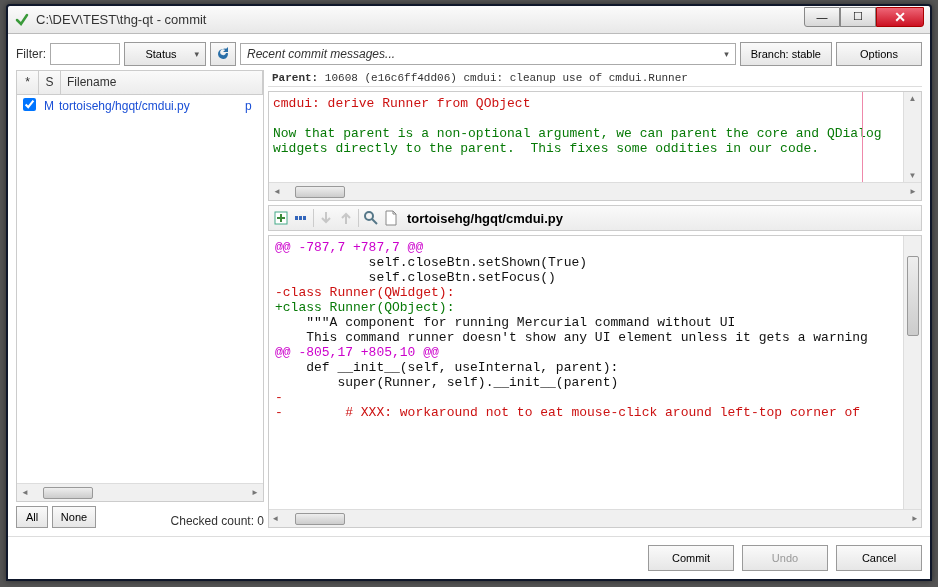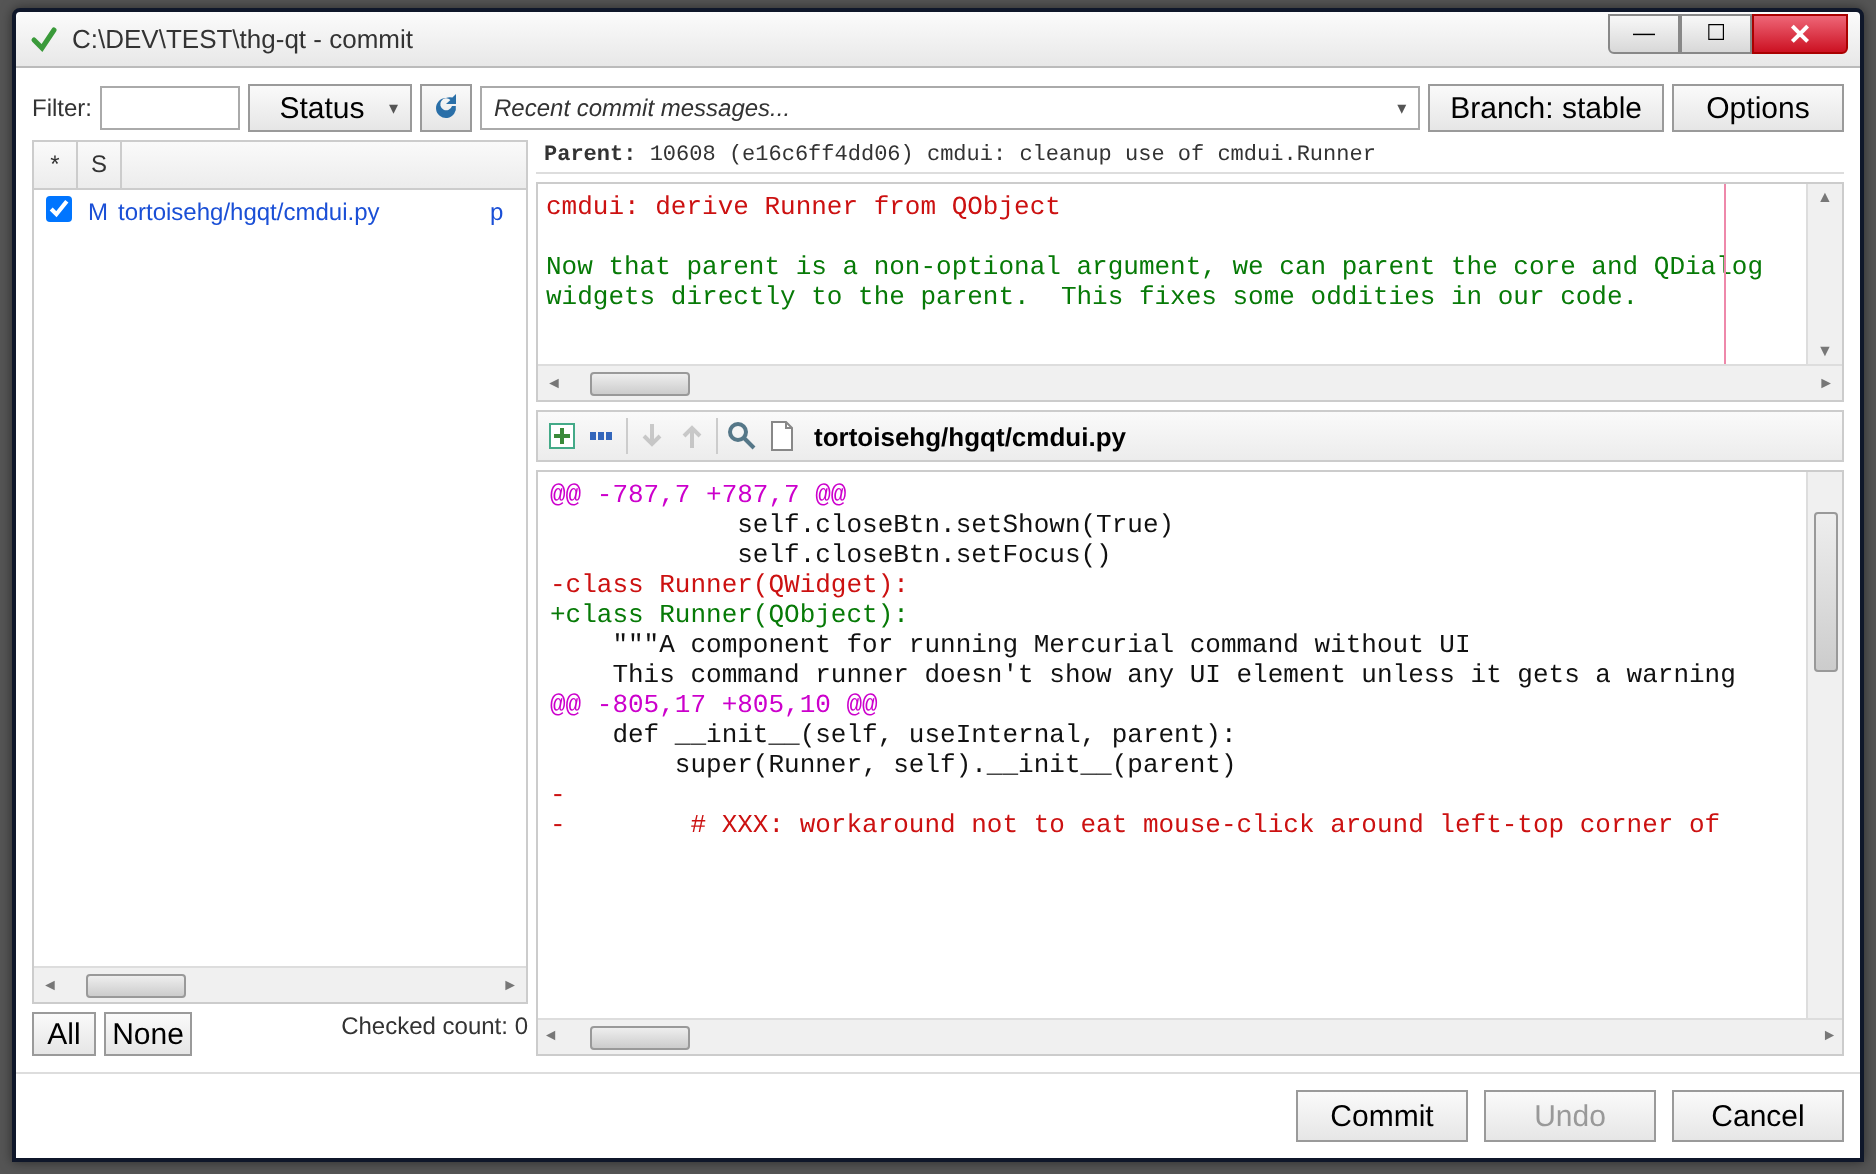--- a/index.html
+++ b/index.html
@@ -9,21 +9,21 @@
 .titlebar .icon { width: 16px; height: 16px; margin-right: 6px; }
 .titlebar .title { flex: 1; color: #333; font-size: 13px; }
 .winbtns { display: flex; gap: 0; margin-top: -6px; }
 .winbtn { width: 36px; height: 20px; border: 1px solid #888; background: linear-gradient(#f8f8f8,#d8d8d8); display: flex; align-items: center; justify-content: center; font-size: 11px; }
 .winbtn.min { border-radius: 0 0 0 3px; }
 .winbtn.close { width: 48px; background: linear-gradient(#e67,#c12); color: #fff; border-color: #a00; border-radius: 0 0 3px 0; font-size: 14px; font-weight: bold; }
 .content { flex: 1; padding: 8px; display: flex; flex-direction: column; gap: 4px; min-height: 0; }
 .toprow { display: flex; gap: 4px; align-items: center; }
 .label { color: #333; }
 .input { border: 1px solid #aaa; padding: 2px 4px; height: 22px; background: #fff; }
-.btn { background: linear-gradient(#fafafa,#e6e6e6); border: 1px solid #9a9a9a; padding: 2px 10px; height: 24px; display: inline-flex; align-items: center; justify-content: center; cursor: pointer; font-size: 15px; }
+.btn { background: linear-gradient(#fafafa,#e6e6e6); border: 1px solid #9a9a9a; padding: 2px 10px; height: 24px; display: inline-flex; align-items: center; justify-content: center; cursor: pointer; font-size: 11px; }
 .btn.drop { padding-right: 18px; position: relative; }
 .btn.drop::after { content: "▾"; position: absolute; right: 6px; font-size: 9px; color: #555; }
 .iconbtn { width: 26px; height: 24px; background: linear-gradient(#fafafa,#e6e6e6); border: 1px solid #9a9a9a; display: inline-flex; align-items: center; justify-content: center; cursor: pointer; }
 .select { border: 1px solid #aaa; background: #fff; height: 22px; padding: 0 18px 0 6px; flex: 1; position: relative; display: flex; align-items: center; font-style: italic; color: #333; }
 .select::after { content: "▾"; position: absolute; right: 6px; font-size: 9px; color: #555; font-style: normal; }
 .mainrow { flex: 1; display: flex; gap: 4px; min-height: 0; }
 .leftpanel { width: 248px; display: flex; flex-direction: column; border: 1px solid #ccc; }
 .filehdr { display: flex; background: linear-gradient(#fafafa,#ececec); border-bottom: 1px solid #ccc; height: 24px; }
 .filehdr .col { border-right: 1px solid #ccc; padding: 4px 6px; color: #333; }
 .filehdr .c1 { width: 22px; text-align: center; }
@@ -32,21 +32,21 @@
 .filelist { flex: 1; background: #fff; overflow: hidden; }
 .filerow { display: flex; align-items: center; height: 22px; padding: 0 2px; background: #fff; }
 .filerow .c1 { width: 20px; text-align: center; }
 .filerow .c2 { width: 20px; color: #1a4fd6; text-align: center; }
 .filerow .c3 { flex: 1; color: #1a4fd6; overflow: hidden; white-space: nowrap; }
 .filerow .c4 { width: 16px; color: #1a4fd6; }
 .hscroll { height: 18px; background: #f0f0f0; border-top: 1px solid #ddd; display: flex; align-items: center; padding: 0 18px; position: relative; }
 .hscroll::before { content: "◄"; position: absolute; left: 4px; font-size: 8px; color: #777; }
 .hscroll::after { content: "►"; position: absolute; right: 4px; font-size: 8px; color: #777; }
 .hscroll .thumb { width: 50px; height: 12px; background: linear-gradient(#eee,#ccc); border: 1px solid #999; border-radius: 2px; margin-left: 8px; }
-.leftfoot { display: flex; gap: 4px; align-items: flex-start; padding-top: 4px; }
+.leftfoot { display: flex; gap: 4px; align-items: flex-end; padding-top: 4px; }
 .leftfoot .count { margin-left: auto; color: #333; }
 .rightpanel { flex: 1; display: flex; flex-direction: column; min-width: 0; gap: 4px; }
 .parentline { font-family: "Courier New", monospace; font-size: 11px; padding: 2px 4px; color: #333; border-bottom: 1px solid #ddd; }
 .parentline b { font-weight: bold; }
 .commitmsg { border: 1px solid #ccc; height: 110px; display: flex; flex-direction: column; position: relative; }
 .commitmsg .text { flex: 1; padding: 4px; font-family: "Courier New", monospace; font-size: 13px; white-space: pre-wrap; background: #fff; overflow: hidden; }
 .commitmsg .text .line1 { color: #c11; }
 .commitmsg .text .rest { color: #077a07; }
 .commitmsg .ruler { position: absolute; top: 0; bottom: 18px; right: 58px; width: 1px; background: #e8a; }
 .vscroll { width: 18px; background: #f0f0f0; border-left: 1px solid #ddd; position: absolute; top: 0; right: 0; bottom: 18px; display: flex; flex-direction: column; align-items: center; padding: 16px 0; }
@@ -102,20 +102,21 @@
       <button class="btn">Branch: stable</button>
       <button class="btn" style="width:86px">Options</button>
     </div>
 
     <div class="mainrow">
       <div style="display:flex;flex-direction:column;width:248px">
         <div class="leftpanel" style="flex:1">
           <div class="filehdr">
             <div class="col c1">*</div>
             <div class="col c2">S</div>
+            <div class="col c3">Filename</div>
           </div>
           <div class="filelist">
             <div class="filerow">
               <span class="c1"><input type="checkbox" checked="" style=""></span>
               <span class="c2">M</span>
               <span class="c3">tortoisehg/hgqt/cmdui.py</span>
               <span class="c4">p</span>
             </div>
           </div>
           <div class="hscroll">

